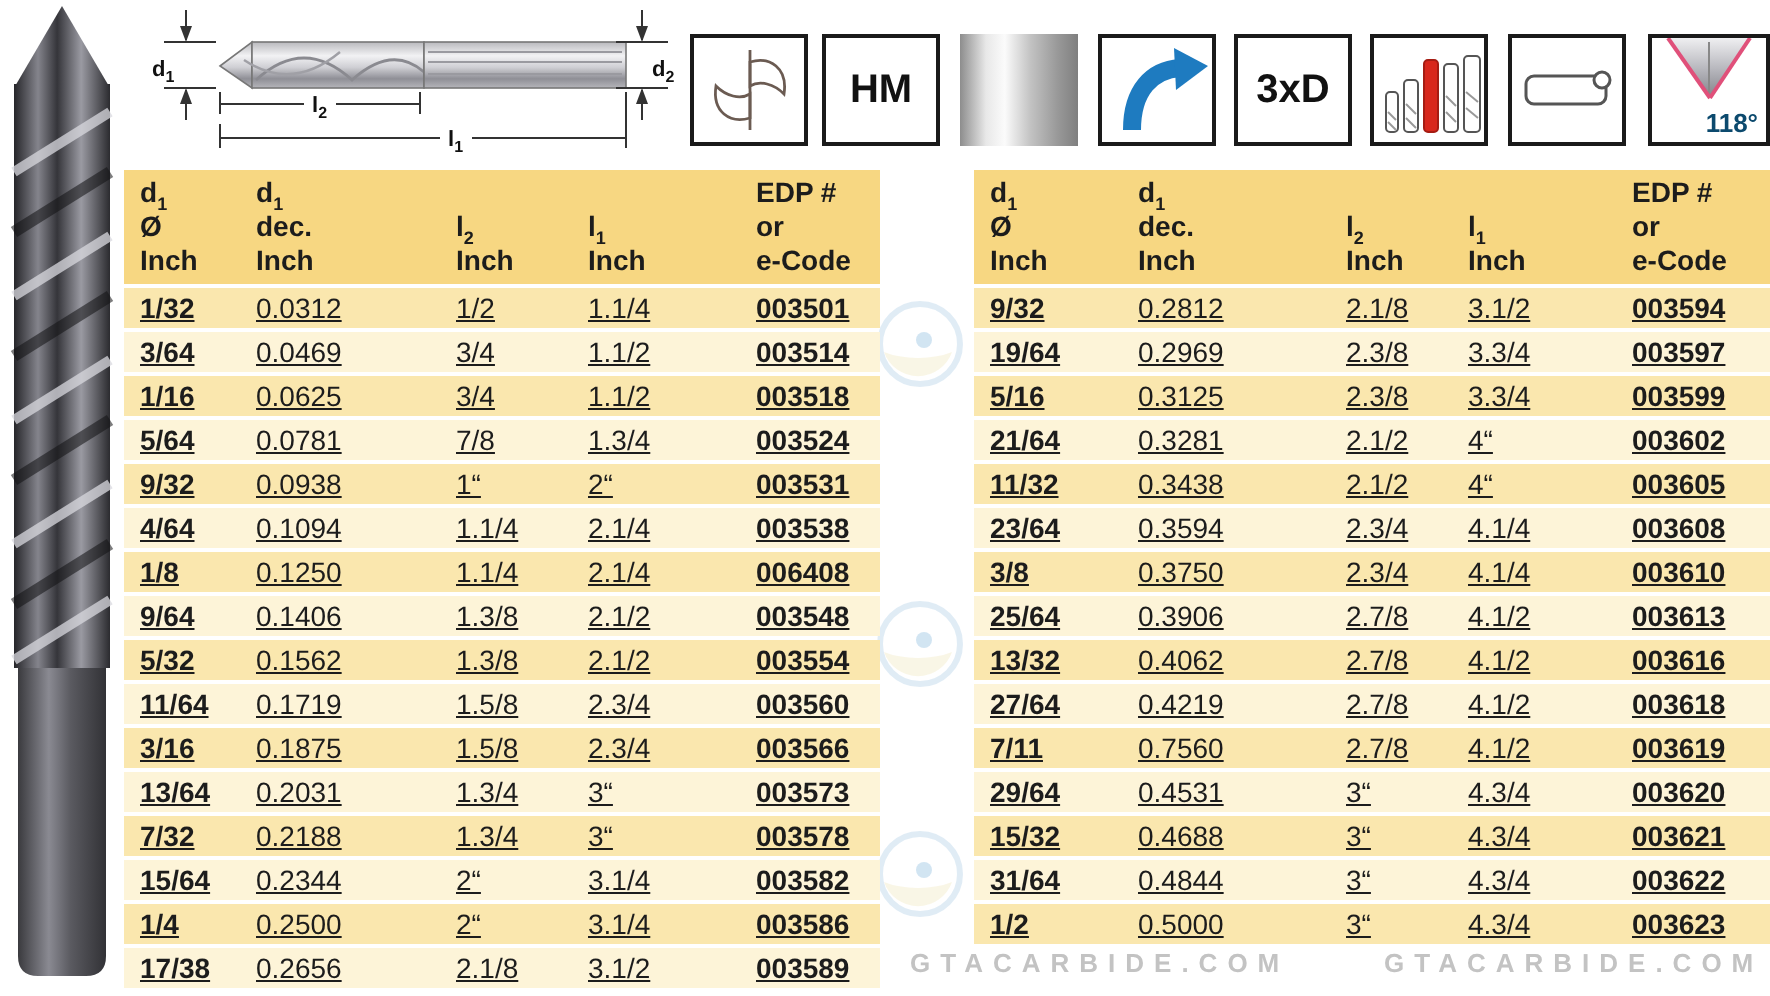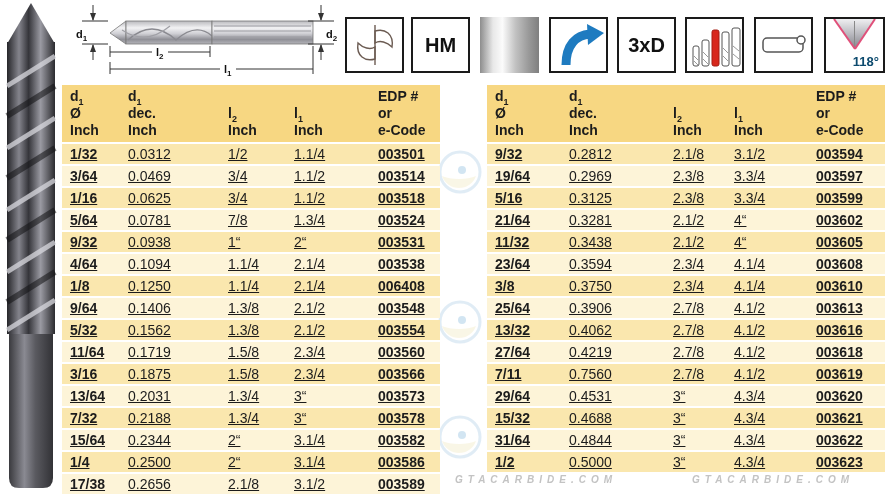--- a/index.html
+++ b/index.html
@@ -44,22 +44,22 @@
   .hcell { padding-left:8px; }
   .hl { height:17px; white-space:nowrap; }
   sub { font-size:9px; }
   .trow { height:20px; margin-bottom:2px; align-items:center; font-size:14px;text-decoration:underline; }
   .trow:nth-child(odd)  { background:var(--row-odd); }
   .trow:nth-child(even) { background:var(--row-even); }
   .trow .cell { padding-left:8px; white-space:nowrap; }
   .trow .c1, .trow .c5 { font-weight:bold; }
   
   .wm-text {
-    position:absolute; font-size:10px; font-weight:bold; letter-spacing:5px;
-    color:#c3c3c3; z-index:3; pointer-events:none;font-style:italic;
+    position:absolute; font-size:13px; font-weight:bold; letter-spacing:5px;
+    color:#c3c3c3; z-index:3; pointer-events:none;
   }
   .wm-globe { position:absolute; opacity:0.45; z-index:0; pointer-events:none; }
 </style>
 </head>
 <body>
 
 <svg class="wm-globe" style="left:438px; top:150px;" width="44" height="44" viewBox="0 0 44 44">
   <circle cx="22" cy="22" r="20" fill="none" stroke="#bcd6ea" stroke-width="3"></circle>
   <path d="M4 26 A18 18 0 0 0 38 26 A24 10 0 0 1 4 26 Z" fill="#f3ecca"></path>
   <circle cx="24" cy="20" r="4" fill="#9cc6e4"></circle>

